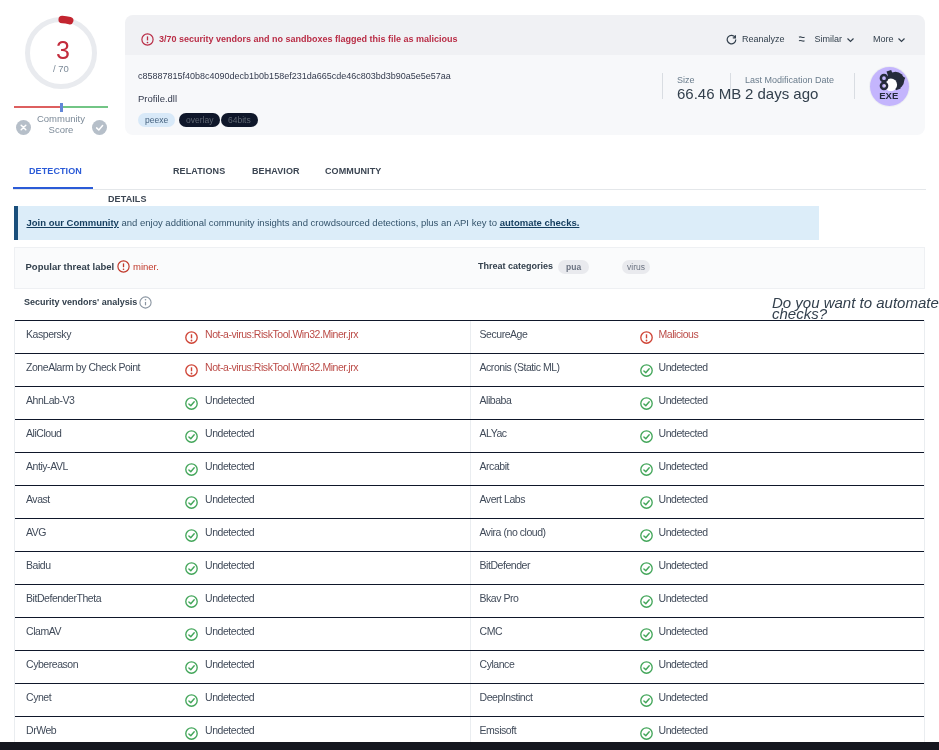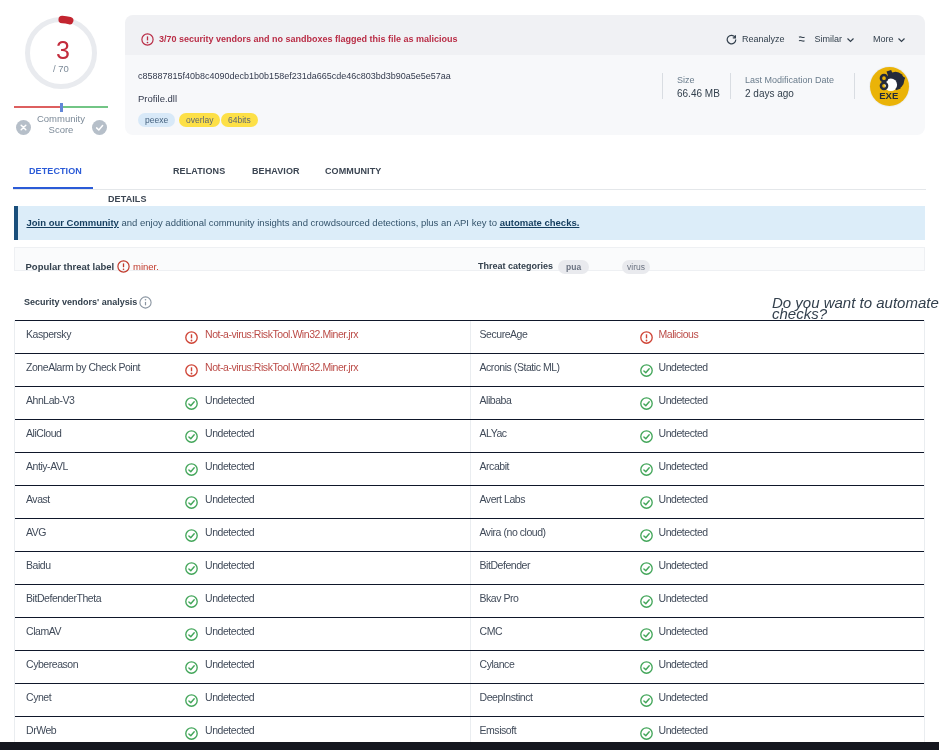--- a/index.html
+++ b/index.html
@@ -13,40 +13,40 @@
 #score-tick { position:absolute; left:60px; top:103px; width:2.5px; height:9px; background:#6286d8; }
 #score-label { position:absolute; left:0; top:113px; width:122px; text-align:center; font-size:9.5px; line-height:11px; color:#7d8b99; }
 .sc-icon { position:absolute; top:120px; width:15px; height:15px; border-radius:50%; background:#b6bfc9; }
 
 
 #card-top { position:absolute; left:125px; top:15px; width:800px; height:40px; background:#f0f1f4; border-radius:8px 8px 0 0; }
 #warn-text { position:absolute; left:159px; top:34px; font-size:9px; line-height:11px; font-weight:bold; color:#b92d46; }
 #card-info { position:absolute; left:125px; top:55px; width:800px; height:80px; background:#f7f8fa; border-radius:0 0 8px 8px; }
 #hash { position:absolute; left:138px; top:71px; font-size:9px; line-height:11px; color:#333a4d; }
 #fname { position:absolute; left:138px; top:92.5px; font-size:9.5px; line-height:11px; color:#333a4d; }
-.tag { position:absolute; top:113px; height:14px; line-height:14px; border-radius:7px; background:#fde047; padding:0 7px; font-size:8.5px; color:#5f6772; }
+.tag { position:absolute; top:113px; height:14px; line-height:14px; border-radius:7px; background:#0f172a; padding:0 7px; font-size:8.5px; color:#5f6772; }
 .vdiv { position:absolute; top:73px; width:1px; height:26px; background:#d9dde2; }
 .statlbl { position:absolute; top:74.5px; font-size:9px; line-height:11px; color:#6a7c8c; }
-.statval { position:absolute; top:88px; font-size:10px; line-height:11px; color:#33404d; }
-#exe-circle { position:absolute; left:870px; top:67px; width:39px; height:39px; border-radius:50%; background:#eab308; box-shadow:0 0 0 1px #edeff2; }
+.statval { position:absolute; top:88px; font-size:15px; line-height:11px; color:#33404d; }
+#exe-circle { position:absolute; left:870px; top:67px; width:39px; height:39px; border-radius:50%; background:#c4b5fd; box-shadow:0 0 0 1px #edeff2; }
 .hbtn { position:absolute; top:34px; font-size:9px; line-height:11px; color:#33404d; white-space:nowrap; }
 
 
 .tab { position:absolute; top:165.5px; font-size:9px; line-height:11px; font-weight:bold; letter-spacing:0.1px; color:#3b4552; }
 .tab.active { color:#2b5bd7; }
 #tab-underline { position:absolute; left:13px; top:187px; width:80px; height:3px; background:#2b5bd7; }
 #tab-border { position:absolute; left:13px; top:189px; width:913px; height:1px; background:#e4e7ea; }
 
 
-#banner { position:absolute; left:14px; top:206px; width:911px; height:34px; background:#dcedf9; border-left:4px solid #1a4f7c; }
+#banner { position:absolute; left:14px; top:206px; width:805px; height:34px; background:#dcedf9; border-left:4px solid #1a4f7c; }
 #banner .txt { position:absolute; left:8.5px; top:10.5px; font-size:9.5px; line-height:11px; color:#33536b; }
 #banner b { color:#143d5e; text-decoration:underline; }
 
 
-#threat { position:absolute; left:14px; top:247px; width:911px; height:24px; background:#fafbfc; border:1px solid #eef0f3; }
+#threat { position:absolute; left:14px; top:247px; width:911px; height:42px; background:#fafbfc; border:1px solid #eef0f3; }
 #threat .lbl { position:absolute; left:10.5px; top:12.5px; font-size:9.5px; line-height:11px; font-weight:bold; color:#33404d; }
 #threat .miner { position:absolute; left:118px; top:12.5px; font-size:9.5px; line-height:11px; color:#c0392b; }
 #threat .cats { position:absolute; left:463px; top:12px; font-size:9px; line-height:12px; font-weight:bold; color:#33404d; }
 .pill { position:absolute; top:11.5px; height:14px; line-height:14px; border-radius:7px; background:#e9eaee; color:#6b7280; padding:0 5px; font-size:8.5px; font-weight:normal; }
 
 
 #svah { position:absolute; left:24px; top:296.5px; font-size:9px; line-height:11px; font-weight:bold; color:#33404d; }
 #autoq { position:absolute; left:772px; top:296.5px; font-size:15px; line-height:11px; color:#33404d;font-style:italic; }
 
 

